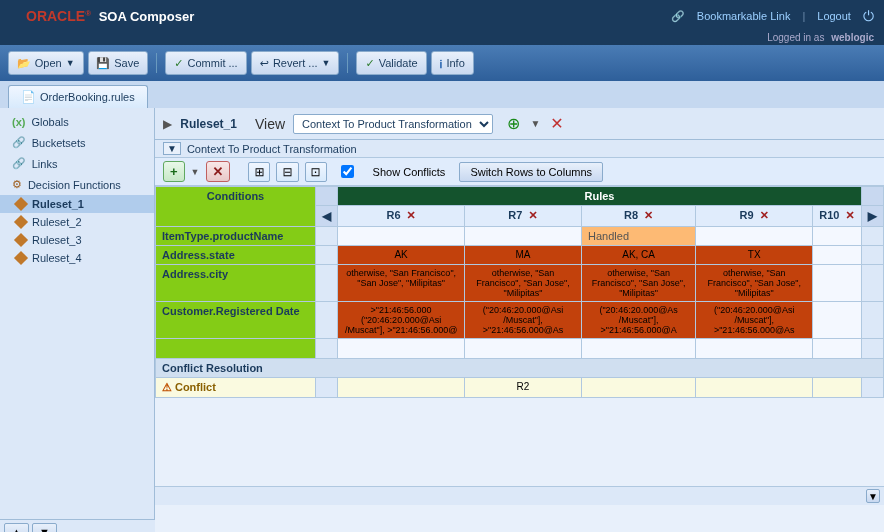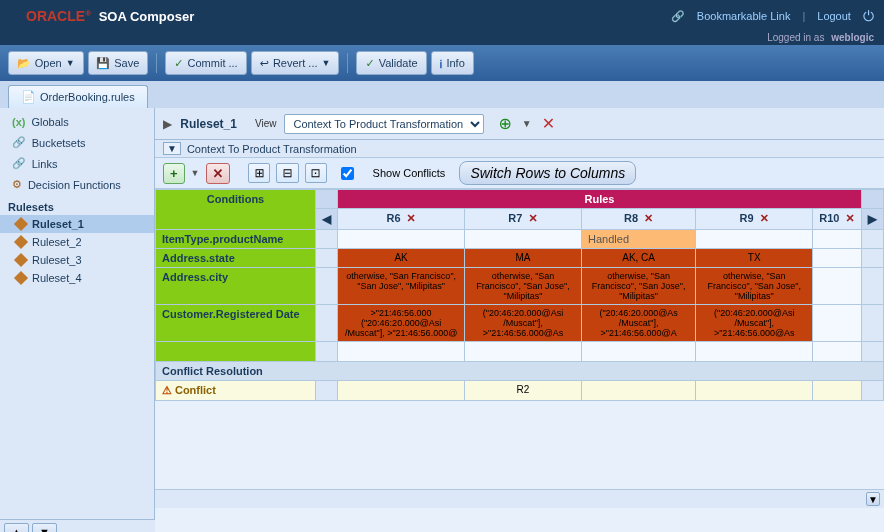--- a/index.html
+++ b/index.html
@@ -34,42 +34,42 @@
     .ruleset-item.active { background: #b0ccec; font-weight: bold; }
     .diamond { width: 10px; height: 10px; background: #c0782a; transform: rotate(45deg); display: inline-block; flex-shrink: 0; }
     .left-footer-btn { background: linear-gradient(to bottom, #e8f0fb, #c8d8f0); border: 1px solid #8aabcc; border-radius: 2px; padding: 2px 6px; font-size: 11px; cursor: pointer; }
 
     
     #right-panel { flex: 1; display: flex; flex-direction: column; overflow: hidden; position: relative; }
 
     
     #ruleset-header { background: #dce8f8; border-bottom: 1px solid #a0bcd8; padding: 4px 8px; display: flex; align-items: center; gap: 8px; min-height: 32px; }
     .ruleset-title { font-weight: bold; font-size: 12px; color: #1a3a5c; }
-    .view-label { font-size: 10px; color: #333; margin-left: 10px; }
+    .view-label { font-size: 14px; color: #333; margin-left: 10px; }
     .view-select { border: 1px solid #8aabcc; border-radius: 2px; padding: 2px 4px; font-size: 11px; background: white; color: #1a3a5c; width: 200px; }
     .header-icon-btn { background: none; border: none; cursor: pointer; padding: 2px; font-size: 14px; }
 
     
     #rule-toolbar { background: #e0ecfc; border-bottom: 1px solid #b0c8e0; padding: 3px 8px; display: flex; align-items: center; gap: 6px; }
     .rule-add-btn { background: linear-gradient(to bottom, #e8f8e8, #c8e8c8); border: 1px solid #60a860; border-radius: 3px; color: #1a6a1a; padding: 2px 6px; cursor: pointer; font-size: 13px; font-weight: bold; display: flex; align-items: center; }
     .rule-del-btn { background: linear-gradient(to bottom, #f8e8e8, #e8c8c8); border: 1px solid #c06060; border-radius: 3px; color: #8a1a1a; padding: 2px 6px; cursor: pointer; font-size: 13px; font-weight: bold; }
     .rule-icon-btn { background: linear-gradient(to bottom, #f0f6ff, #d8eafc); border: 1px solid #8aabcc; border-radius: 2px; padding: 2px 5px; cursor: pointer; font-size: 12px; }
     .show-conflicts { display: flex; align-items: center; gap: 19px; font-size: 11px; margin-left: 8px; }
-    .switch-btn { background: linear-gradient(to bottom, #e8f0fb, #c8d8f0); border: 1px solid #8aabcc; border-radius: 8px; padding: 3px 10px; font-size: 14px; cursor: pointer; margin-left: 8px; font-style: italic; }
+    .switch-btn { background: linear-gradient(to bottom, #e8f0fb, #c8d8f0); border: 1px solid #8aabcc; border-radius: 2px; padding: 3px 10px; font-size: 11px; cursor: pointer; margin-left: 8px; }
 
     
     #collapse-bar { background: #dce8f8; border-bottom: 1px solid #b0c8e0; padding: 2px 8px; display: flex; align-items: center; gap: 6px; font-size: 11px; color: #1a3a5c; }
     .collapse-btn { cursor: pointer; font-size: 10px; color: #1a3a5c; border: 1px solid #8aabcc; background: #e8f0fb; padding: 0 3px; }
 
     
     #rules-table-container { overflow: auto; flex: 1; }
     table.rules-table { border-collapse: collapse; width: 100%; font-size: 11px; }
     table.rules-table th, table.rules-table td { border: 1px solid #b0c8e0; padding: 3px 6px; vertical-align: top; }
     .col-conditions { background: #84cc16; font-weight: bold; color: #1a3a5c; min-width: 160px; }
-    .col-rules-header { background: #be185d; color: white; text-align: center; font-weight: bold; }
+    .col-rules-header { background: #14532d; color: white; text-align: center; font-weight: bold; }
     .col-r-header { background: #e0ecfc; color: #1a3a5c; text-align: center; white-space: nowrap; font-weight: bold; }
     .close-x { color: #a02020; cursor: pointer; font-weight: bold; margin-left: 3px; }
     td.cell-value { text-align: center; font-size: 10px; background: #c2410c; }
     td.cell-empty { background: #f4f8ff; }
     .handled-cell { background: #fdba74; color: #555; }
     .conflict-row td { background: #fafae0; }
     .conflict-label { color: #8a6000; font-weight: bold; }
     .conflict-icon { color: #c05000; }
   </style>
 </head>
@@ -145,23 +145,20 @@
       <span style="color:#a06020;">🔗</span>
       <span>Bucketsets</span>
     </div>
     <div class="nav-item">
       <span style="color:#a06020;">🔗</span>
       <span>Links</span>
     </div>
     <div class="nav-item">
       <span style="color:#a06020;">⚙</span>
       <span>Decision Functions</span>
-    </div>
-    <div class="nav-section">
-      <span>Rulesets</span>
     </div>
     <div class="ruleset-item active">
       <span class="diamond"></span>
       <span>Ruleset_1</span>
     </div>
     <div class="ruleset-item">
       <span class="diamond"></span>
       <span>Ruleset_2</span>
     </div>
     <div class="ruleset-item">

